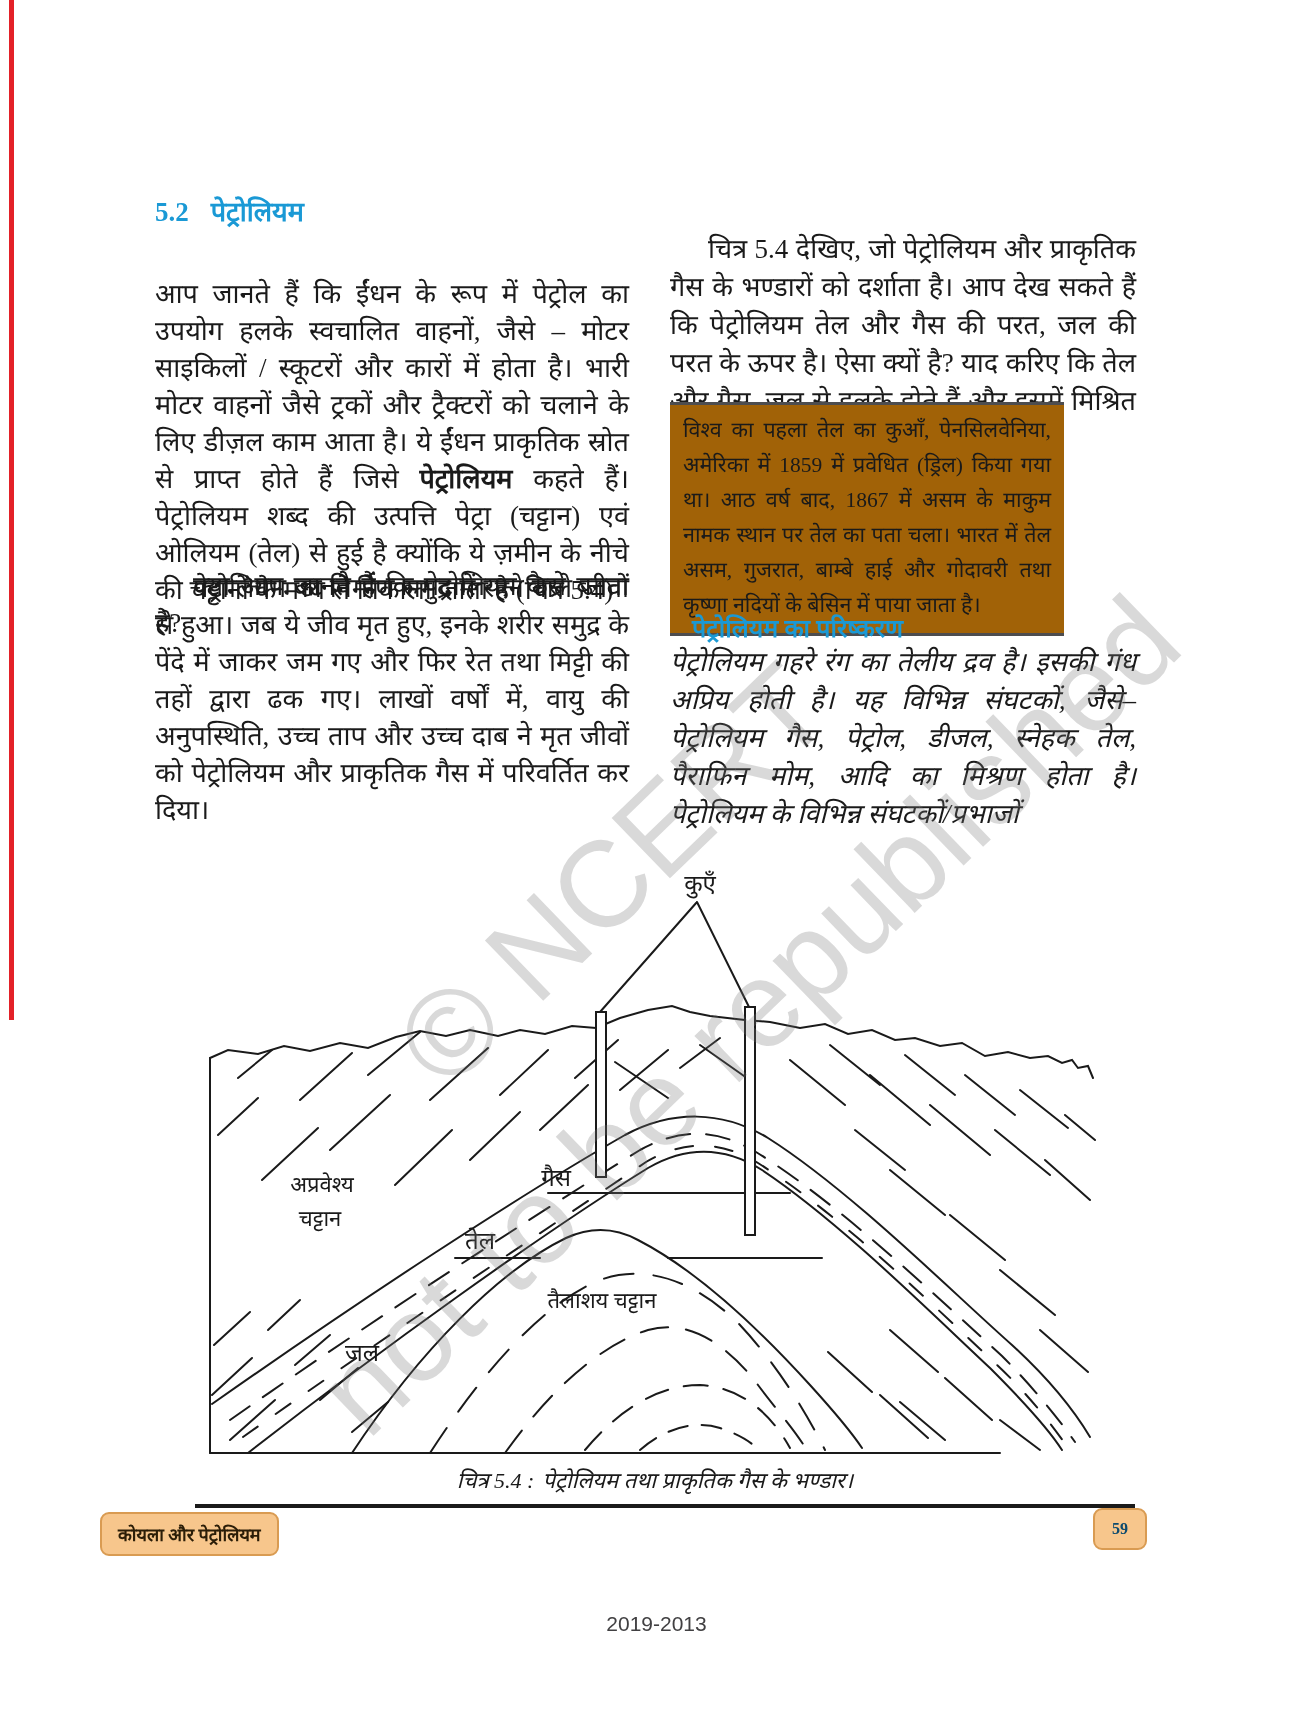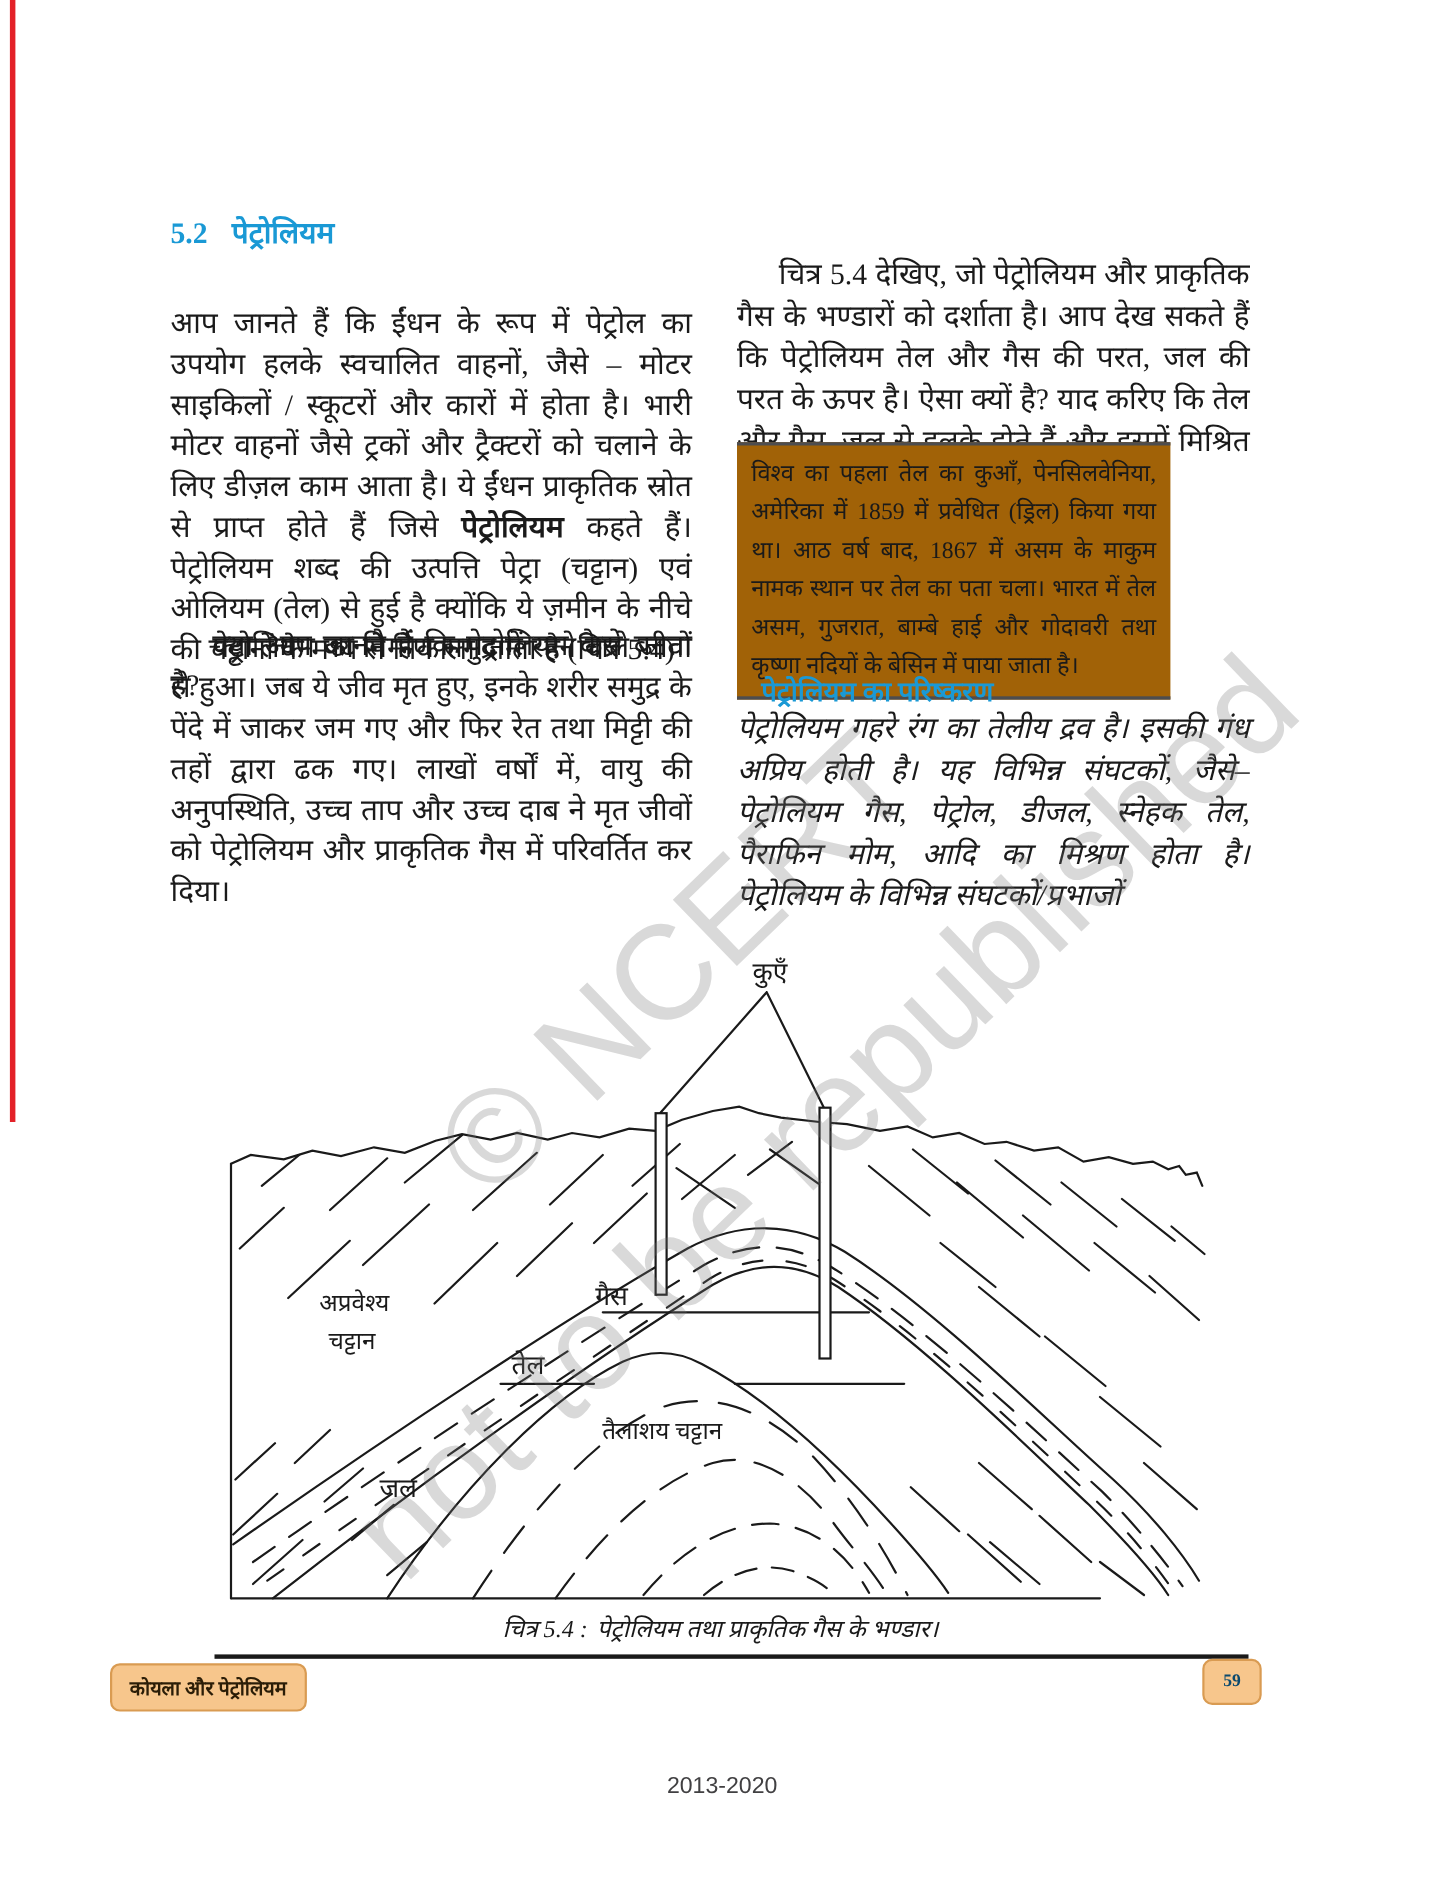--- a/index.html
+++ b/index.html
@@ -105,13 +105,13 @@
 </svg>
 </div>
 
 <div id="figure-caption" class="abs">
   <span class="cap-label">चित्र 5.4 :</span><span>पेट्रोलियम तथा प्राकृतिक गैस के भण्डार।</span>
 </div>
 
 <div id="footer-line" class="abs"></div>
 <div id="chapter-badge" class="abs badge">कोयला और पेट्रोलियम</div>
 <div id="page-badge" class="abs badge">59</div>
-<div id="year" class="abs">2013-2020</div>
+<div id="year" class="abs">2019-2013</div>
 
 </body></html>

